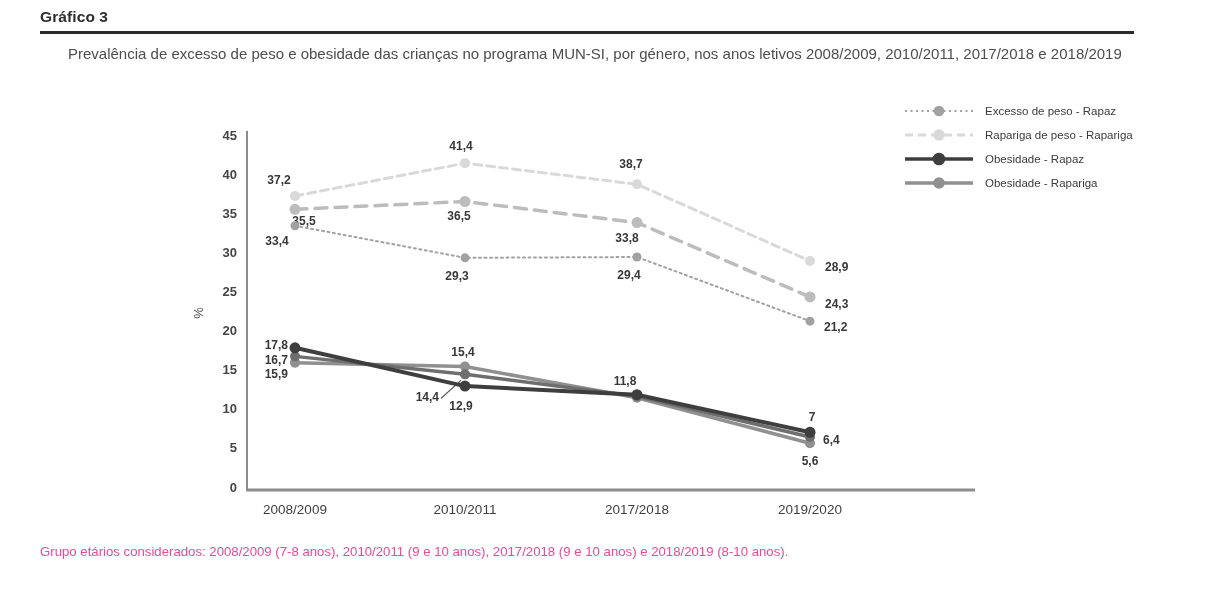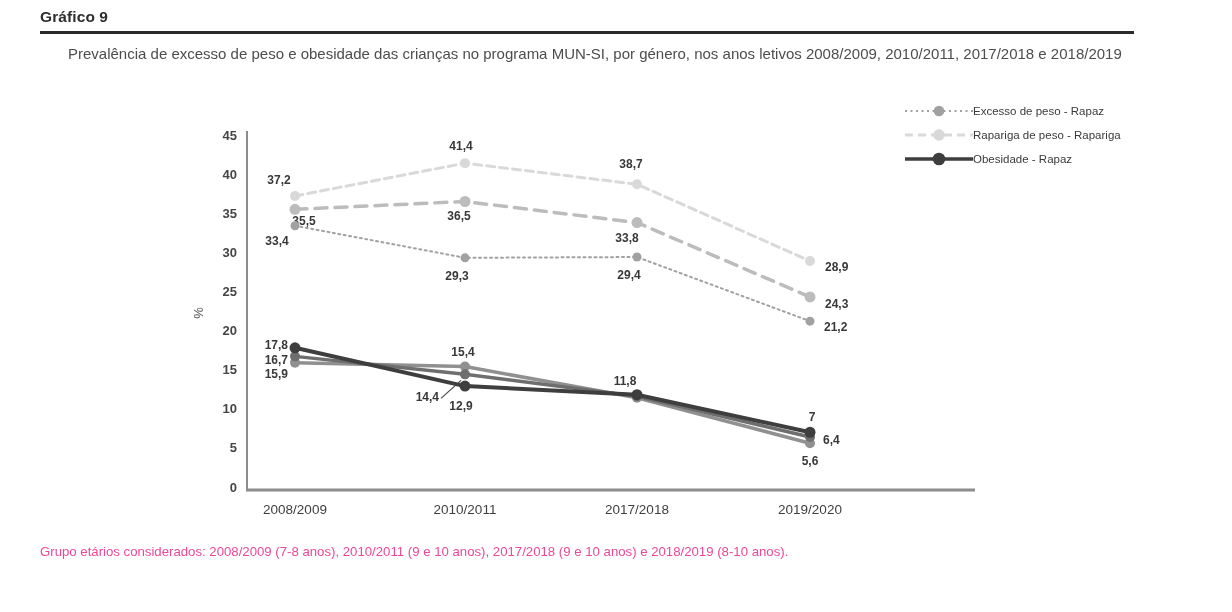--- a/index.html
+++ b/index.html
@@ -6,30 +6,30 @@
   body{width:1232px;height:612px;overflow:hidden;
        font-family:"Liberation Sans","DejaVu Sans",sans-serif;}
   #page{position:relative;width:1232px;height:612px;background:#fff;}
   .chart-label{position:absolute;left:40px;top:8px;font-size:15.5px;font-weight:bold;color:#2e2e2e;letter-spacing:.1px;}
   .rule{position:absolute;left:40px;top:31px;width:1094px;height:2.5px;background:#2b2b2b;}
   .subtitle{position:absolute;left:40px;top:44px;width:1108px;font-size:15px;line-height:20.5px;color:#4d4d4d;margin-left:28px;}
   #chart-svg{position:absolute;left:185px;top:105px;}
   .legend{position:absolute;left:905px;top:104px;display:flex;flex-direction:column;gap:10px;}
   .legend-row{display:flex;align-items:center;height:14px;}
   .legend-row svg{flex:0 0 auto;}
-  .legend-label{margin-left:0;font-size:11.5px;color:#3a3a3a;white-space:nowrap;}
+  .legend-label{margin-left:12px;font-size:11.5px;color:#3a3a3a;white-space:nowrap;}
   .footnote{position:absolute;left:40px;font-size:13.2px;color:#ec4899;}
   #footnote-1{top:544px;}
   #footnote-2{top:564px;}
 </style>
 </head>
 <body>
 
 <div id="page">
-  <div class="chart-label">Gráfico 9</div>
+  <div class="chart-label">Gráfico 3</div>
   <div class="rule"></div>
   <div class="subtitle">Prevalência de excesso de peso e obesidade das crianças no programa MUN-SI, por género, nos anos letivos 2008/2009, 2010/2011, 2017/2018 e 2018/2019</div>
 
   <svg id="chart-svg" width="800" height="430" viewBox="0 0 800 430">
       <g>
         <text x="52" y="386.5" text-anchor="end" font-size="13" font-weight="bold" fill="#454545" font-family="&quot;Liberation Sans&quot;,&quot;DejaVu Sans&quot;,sans-serif">0</text>
         <text x="52" y="347.3888888888889" text-anchor="end" font-size="13" font-weight="bold" fill="#454545" font-family="&quot;Liberation Sans&quot;,&quot;DejaVu Sans&quot;,sans-serif">5</text>
         <text x="52" y="308.27777777777777" text-anchor="end" font-size="13" font-weight="bold" fill="#454545" font-family="&quot;Liberation Sans&quot;,&quot;DejaVu Sans&quot;,sans-serif">10</text>
         <text x="52" y="269.1666666666667" text-anchor="end" font-size="13" font-weight="bold" fill="#454545" font-family="&quot;Liberation Sans&quot;,&quot;DejaVu Sans&quot;,sans-serif">15</text>
         <text x="52" y="230.05555555555557" text-anchor="end" font-size="13" font-weight="bold" fill="#454545" font-family="&quot;Liberation Sans&quot;,&quot;DejaVu Sans&quot;,sans-serif">20</text>
@@ -130,16 +130,23 @@
         </svg>
         <span class="legend-label">Rapariga de peso - Rapariga</span>
       </div>
       <div class="legend-row">
         <svg width="68" height="14">
           <line x1="0" y1="7" x2="68" y2="7" stroke="#3e3e3e" stroke-width="3.5"></line>
           <circle cx="34" cy="7" r="6.3" fill="#3e3e3e"></circle>
         </svg>
         <span class="legend-label">Obesidade - Rapaz</span>
       </div>
+      <div class="legend-row">
+        <svg width="68" height="14">
+          <line x1="0" y1="7" x2="68" y2="7" stroke="#909090" stroke-width="3.5"></line>
+          <circle cx="34" cy="7" r="5.8" fill="#909090"></circle>
+        </svg>
+        <span class="legend-label">Obesidade - Rapariga</span>
+      </div>
     </div>
 
   <div class="footnote" id="footnote-1">Grupo etários considerados: 2008/2009 (7-8 anos), 2010/2011 (9 e 10 anos), 2017/2018 (9 e 10 anos) e 2018/2019 (8-10 anos).</div>
 </div>
 
 </body></html>

